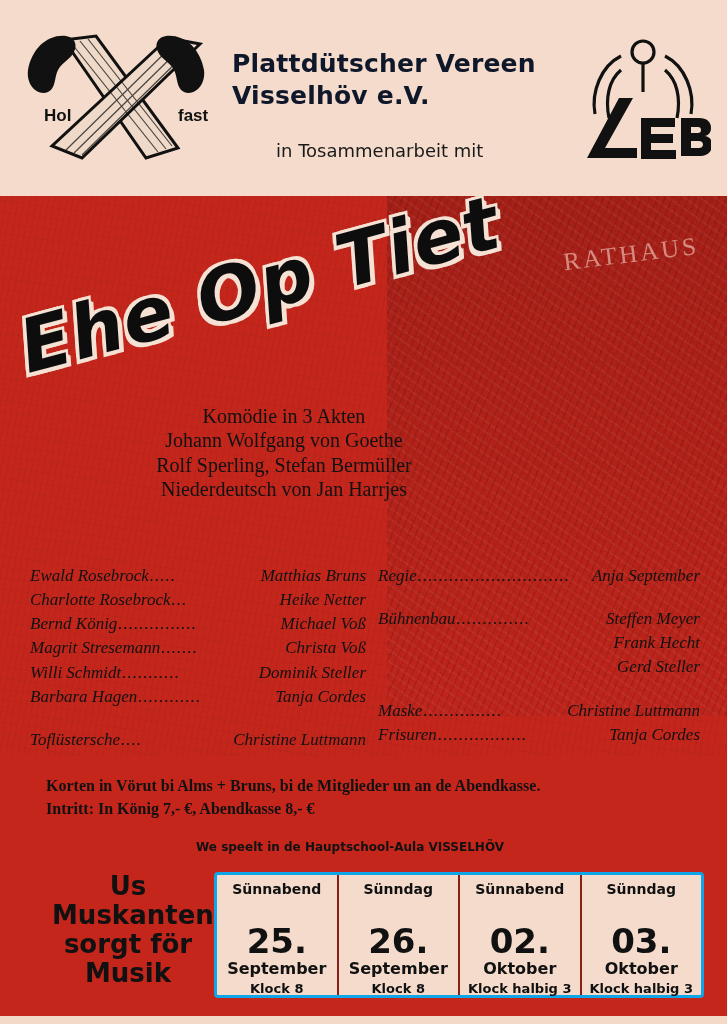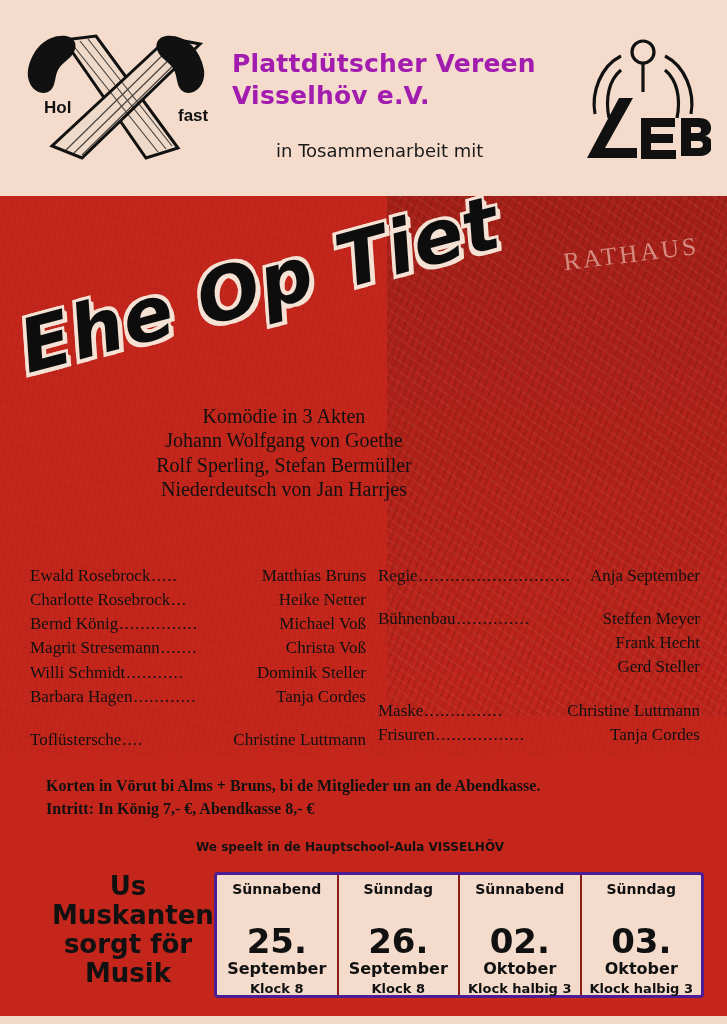--- a/index.html
+++ b/index.html
@@ -33,31 +33,31 @@
     height: 148px;
   }
   .logo-x svg { display: block; }
   .hol-text, .fast-text {
     position: absolute;
     font-family: "Liberation Sans", sans-serif;
     font-weight: bold;
     font-size: 17px;
     color: #111;
   }
-  .hol-text { left: 26px; top: 80px; }
+  .hol-text { left: 26px; top: 88px; }
   .fast-text { left: 160px; top: 88px; }
 
   .header-title {
     position: absolute;
     left: 232px;
     top: 48px;
     font-family: "DejaVu Sans", sans-serif;
     font-size: 25px;
     font-weight: 600;
-    color: #a21caf;
+    color: #0f172a;
     line-height: 1.28;
     letter-spacing: 0.2px;
   }
   .header-sub {
     position: absolute;
     left: 276px;
     top: 140px;
     font-family: "DejaVu Sans", sans-serif;
     font-size: 18px;
     color: #1a1a1a;
@@ -171,20 +171,21 @@
     position: absolute;
     left: 348px;
     top: 0;
     width: 322px;
   }
   .cast-line {
     display: flex;
     align-items: center;
     white-space: nowrap;
     line-height: 1.42;
+    font-style: italic;
   }
   .cast-line .role { }
   .cast-line .dots {
     flex: 1;
     overflow: hidden;
     letter-spacing: 1px;
     padding: 0 1px;
   }
   .cast-line .actor { text-align: right; }
   .cast-line.plain { display: block; text-align: right; line-height: 1.42; }
@@ -224,21 +225,21 @@
   }
 
   
   .dates {
     position: absolute;
     left: 214px;
     top: 676px;
     width: 490px;
     height: 126px;
     background: #f4dbcb;
-    border: 3px solid #4c1d95;
+    border: 3px solid #0ea5e9;
     border-radius: 4px;
     display: flex;
     box-sizing: border-box;
   }
   .date-cell {
     flex: 1;
     position: relative;
     text-align: center;
     color: #111;
     padding-top: 6px;

